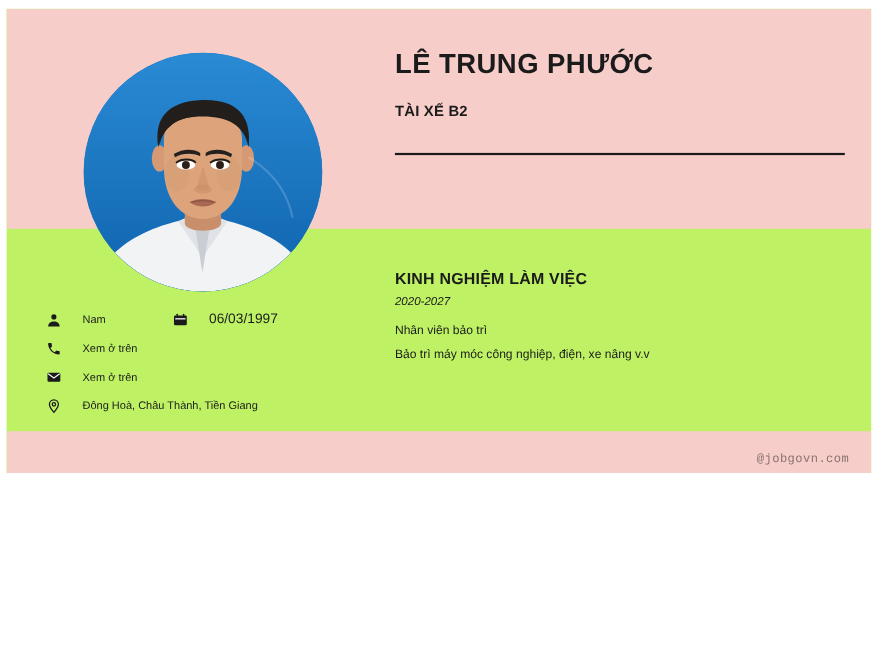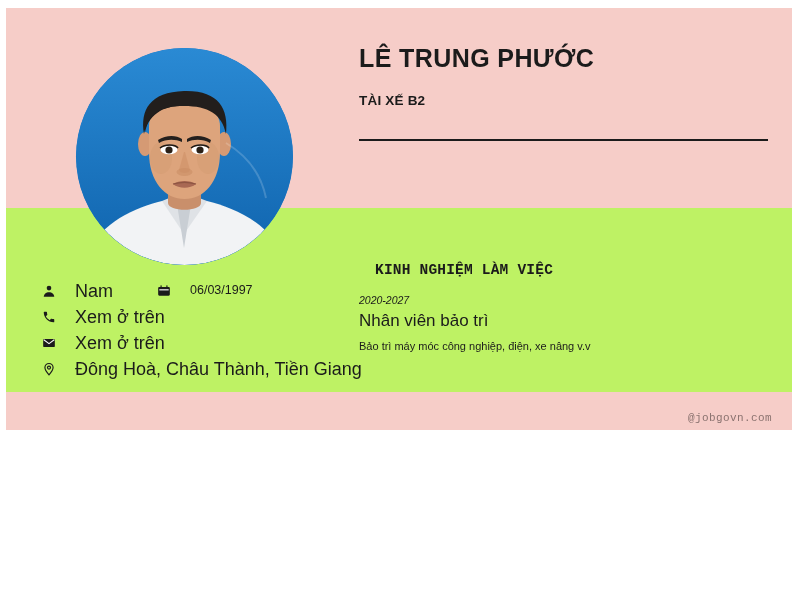--- a/index.html
+++ b/index.html
@@ -98,21 +98,21 @@
     width: 18px;
     height: 18px;
     display: flex;
     align-items: center;
     justify-content: center;
     flex: 0 0 18px;
     color: #1b1b1b;
   }
 
   .info-txt {
-    font-size: 18px;
+    font-size: 10px;
     color: #1b1b1b;
     margin-left: 17px;
     white-space: nowrap;
   }
 
   .dob-ico {
     position: absolute;
     left: 115px;
     top: 4px;
     width: 18px;
@@ -138,42 +138,41 @@
     left: 353px;
     top: 238px;
     width: 420px;
   }
 
   .exp-title {
     font-size: 14.5px;
     font-weight: bold;
     color: #1b1b1b;
     letter-spacing: 0.2px;
-    margin: 16px;
-    font-family: Liberation Mono, monospace;
+    margin: 0;
   }
 
   .exp-company {
     font-size: 11px;
     font-weight: bold;
     color: #1b1b1b;
     margin: 16px 0 0 0;
   }
 
   .exp-period {
     font-size: 10.5px;
     font-style: italic;
     color: #1b1b1b;
     margin: 6px 0 0 0;
   }
 
   .exp-position {
-    font-size: 17px;
-    color: #1b1b1b;
-    margin: 5px 0 0 0;
+    font-size: 11px;
+    color: #1b1b1b;
+    margin: 15px 0 0 0;
   }
 
   .exp-desc {
     font-size: 11px;
     color: #1b1b1b;
     margin: 9px 0 0 0;
   }
 
   
   .footer-band {

